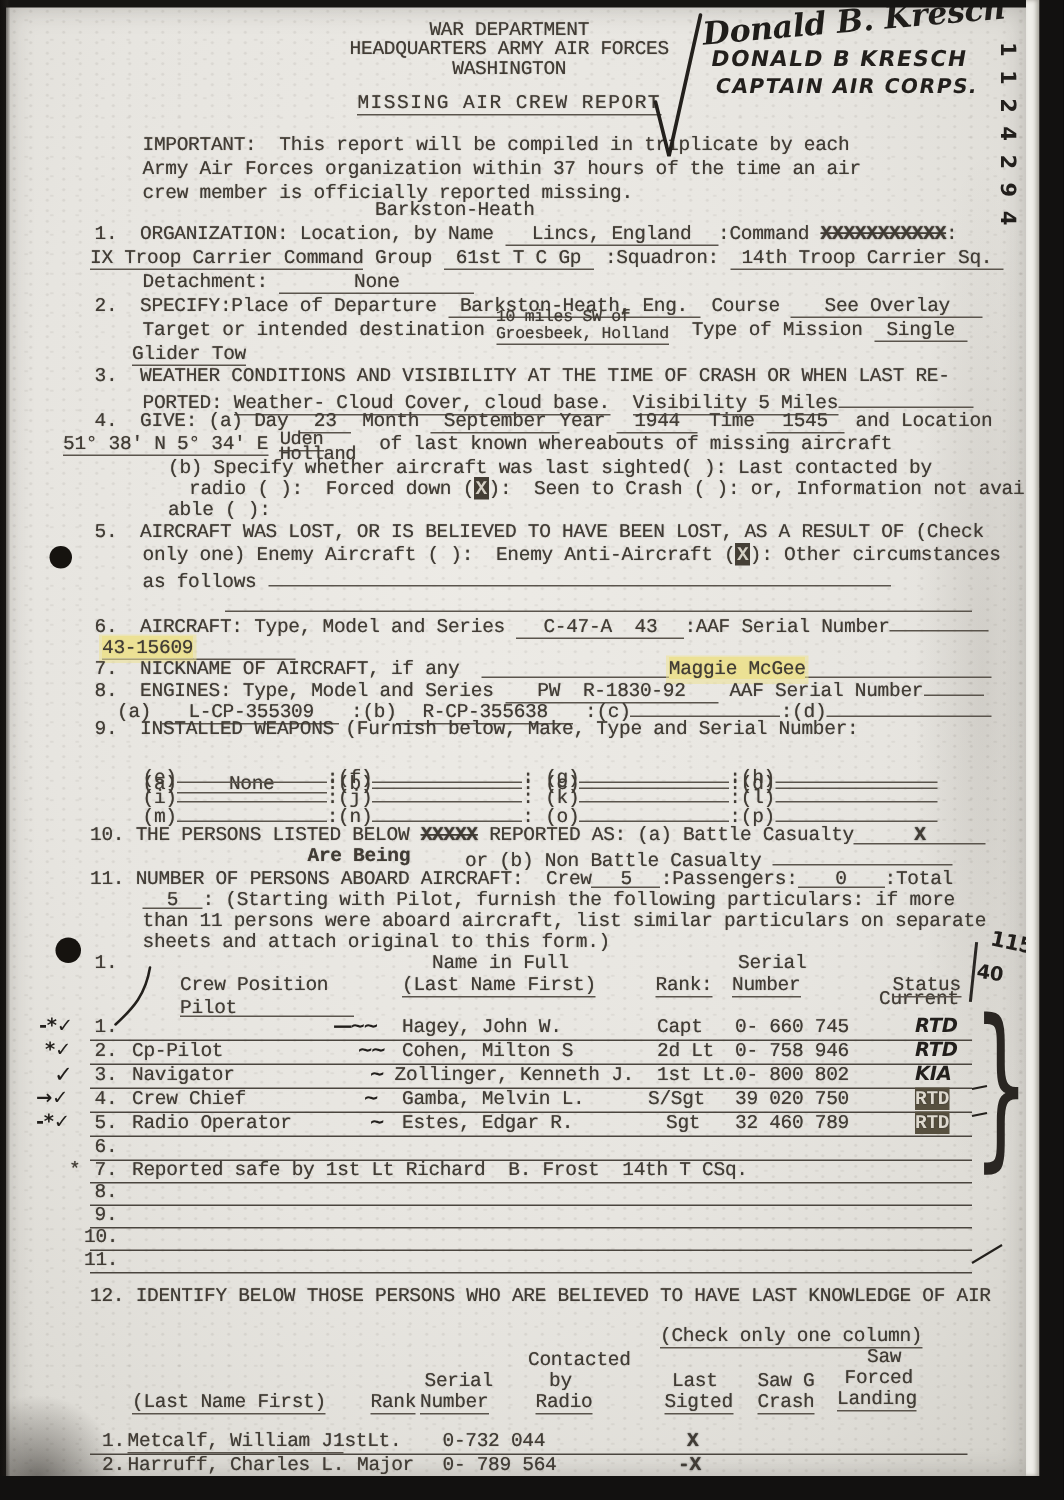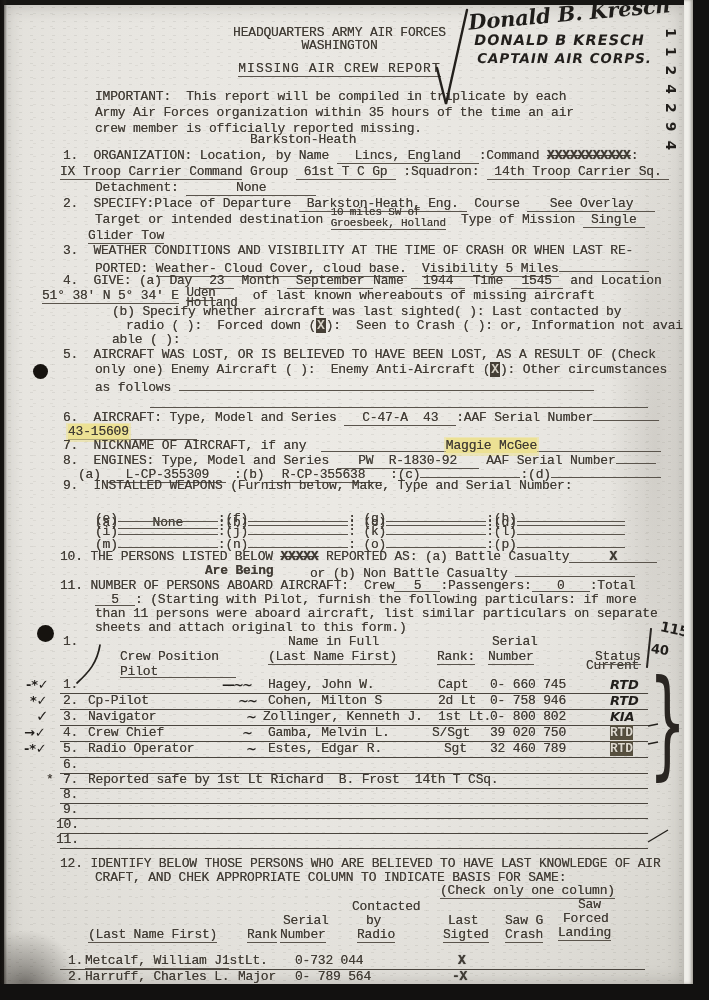--- a/index.html
+++ b/index.html
@@ -37,47 +37,48 @@
 
 <div class="page">
   <div class="paper"></div>
   <div class="speckle"></div>
 
   <div class="punch" style="left:33px;top:364px;width:15px;height:15px;"></div>
   <div class="punch" style="left:37px;top:625px;width:17px;height:17px;"></div>
   <div class="blot" style="left:-30px;top:930px;width:110px;height:110px;background:radial-gradient(closest-side,rgba(30,26,22,.5),transparent);"></div>
   <div class="blot" style="left:610px;top:100px;width:90px;height:700px;background:radial-gradient(closest-side,rgba(70,62,52,.12),transparent);"></div>
 
+  <div class="ln c" style="top:12px">WAR DEPARTMENT</div>
   <div class="ln c" style="top:25px">HEADQUARTERS ARMY AIR FORCES</div>
   <div class="ln c" style="top:38px">WASHINGTON</div>
   <div class="ln c" style="top:61px"><span class="u" style="letter-spacing:1px">MISSING AIR CREW REPORT</span></div>
 
   <div class="ln script" style="top:6px;left:468px;font-size:21px;transform:rotate(-5deg);">Donald B. Kresch</div>
   <div class="ln hand" style="top:33px;left:474px;font-size:14.5px;letter-spacing:1px;transform:skewX(-10deg);">DONALD B KRESCH</div>
   <div class="ln hand" style="top:51px;left:477px;font-size:13.5px;letter-spacing:1px;transform:skewX(-10deg);">CAPTAIN AIR CORPS.</div>
 
   <div class="ln hand" style="left:678px;top:28px;font-size:14px;letter-spacing:9px;transform:rotate(90deg);transform-origin:left top;">1124294</div>
 
   <div class="ln" style="top:89px;left:95px">IMPORTANT:  This report will be compiled in triplicate by each</div>
-  <div class="ln" style="top:105px;left:95px">Army Air Forces organization within 35 hours of the time an air</div>
+  <div class="ln" style="top:105px;left:95px">Army Air Forces organization within 37 hours of the time an air</div>
   <div class="ln" style="top:121px;left:95px">crew member is officially reported missing.</div>
   <div class="ln" style="top:132px;left:250px">Barkston-Heath</div>
 
   <div class="ln" style="top:148px;left:63px"><span>1.</span>  <span>ORGANIZATION: Location, by Name</span> <span class="uv" style="width:142px">Lincs, England</span><span>:Command</span> <span class="strike">XXXXXXXXXXX</span><span>:</span></div>
   <div class="ln" style="top:164px;left:60px"><span class="u">IX Troop Carrier Command</span> <span>Group</span> <span class="uv" style="width:100px">61st T C Gp</span> <span>:Squadron:</span> <span class="uv" style="width:182px">14th Troop Carrier Sq.</span></div>
   <div class="ln" style="top:180px;left:95px"><span>Detachment:</span> <span class="uv" style="width:130px">None</span></div>
 
   <div class="ln" style="top:196px;left:63px"><span>2.</span>  <span>SPECIFY:Place of Departure</span> <span class="uv" style="width:168px">Barkston-Heath, Eng.</span> <span>Course</span> <span class="uv" style="width:128px">See Overlay</span></div>
   <div class="ln" style="top:212px;left:95px"><span>Target or intended destination</span> <span style="display:inline-block;vertical-align:top;transform:translateY(-5px);line-height:11px;font-size:11px;"><span>10 miles SW of</span><br><span class="u">Groesbeek, Holland</span></span>  <span>Type of Mission</span> <span class="uv" style="width:62px">Single</span></div>
   <div class="ln" style="top:228px;left:88px"><span class="u">Glider Tow</span></div>
 
   <div class="ln" style="top:243px;left:63px"><span>3.</span>  <span>WEATHER CONDITIONS AND VISIBILITY AT THE TIME OF CRASH OR WHEN LAST RE-</span></div>
   <div class="ln" style="top:258px;left:95px"><span>PORTED:</span> <span class="u">Weather- Cloud Cover, cloud base.</span>  <span class="u">Visibility 5 Miles</span><span class="bl" style="width:90px"></span></div>
 
-  <div class="ln" style="top:273px;left:63px"><span>4.</span>  <span>GIVE: (a) Day</span> <span class="uv" style="width:34px">23</span> <span>Month</span> <span class="uv" style="width:86px">September</span><span>Name</span> <span class="uv" style="width:54px">1944</span> <span>Time</span> <span class="uv" style="width:52px">1545</span> <span>and Location</span></div>
+  <div class="ln" style="top:273px;left:63px"><span>4.</span>  <span>GIVE: (a) Day</span> <span class="uv" style="width:34px">23</span> <span>Month</span> <span class="uv" style="width:86px">September</span><span>Year</span> <span class="uv" style="width:54px">1944</span> <span>Time</span> <span class="uv" style="width:52px">1545</span> <span>and Location</span></div>
   <div class="ln" style="top:288px;left:42px"><span class="u">51° 38' N 5° 34' E</span> <span style="display:inline-block;vertical-align:top;line-height:10px;font-size:12.5px;"><span class="u">Uden</span><br><span>Holland</span></span>  <span>of last known whereabouts of missing aircraft</span></div>
   <div class="ln" style="top:304px;left:112px">(b) Specify whether aircraft was last sighted( ): Last contacted by</div>
   <div class="ln" style="top:318px;left:126px"><span>radio ( ):  Forced down (</span><span class="xover">X</span><span>):  Seen to Crash ( ): or, Information not avail-</span></div>
   <div class="ln" style="top:332px;left:112px">able ( ):</div>
 
   <div class="ln" style="top:347px;left:63px"><span>5.</span>  <span>AIRCRAFT WAS LOST, OR IS BELIEVED TO HAVE BEEN LOST, AS A RESULT OF (Check</span></div>
   <div class="ln" style="top:362px;left:95px"><span>only one) Enemy Aircraft ( ):  Enemy Anti-Aircraft (</span><span class="xover">X</span><span>): Other circumstances</span></div>
   <div class="ln" style="top:377px;left:95px"><span>as follows</span> <span class="bl" style="width:415px"></span></div>
   <div class="ln" style="top:394px;left:150px"><span class="bl" style="width:498px"></span></div>
 
@@ -134,21 +135,20 @@
   <div class="ln crewrow" style="top:772px"><span class="cell" style="left:-14px">*</span><span class="cell" style="left:3px">7.</span><span class="cell" style="left:28px">Reported safe by 1st Lt Richard  B. Frost  14th T CSq.</span></div>
 
   <div class="ln crewrow" style="top:787px"><span class="cell" style="left:3px">8.</span></div>
   <div class="ln crewrow" style="top:802px"><span class="cell" style="left:3px">9.</span></div>
   <div class="ln crewrow" style="top:817px"><span class="cell" style="left:-4px">10.</span></div>
   <div class="ln crewrow" style="top:832px"><span class="cell" style="left:-4px">11.</span></div>
 
   <div class="ln hand" style="top:664px;left:630px;font-size:118px;line-height:1;transform:scaleX(.5);color:#2a2622;font-weight:normal">}</div>
 
   <div class="ln" style="top:856px;left:60px"><span>12.</span> <span>IDENTIFY BELOW THOSE PERSONS WHO ARE BELIEVED TO HAVE LAST KNOWLEDGE OF AIR</span></div>
-  <div class="ln" style="top:870px;left:95px">CRAFT, AND CHEK APPROPRIATE COLUMN TO INDICATE BASIS FOR SAME:</div>
   <div class="ln u" style="top:883px;left:440px">(Check only one column)</div>
 
   <div class="ln" style="top:899px;left:352px">Contacted</div>
   <div class="ln" style="top:897px;left:578px">Saw</div>
   <div class="ln" style="top:913px;left:283px">Serial</div>
   <div class="ln" style="top:913px;left:366px">by</div>
   <div class="ln" style="top:913px;left:448px">Last</div>
   <div class="ln" style="top:913px;left:505px">Saw G</div>
   <div class="ln" style="top:911px;left:563px">Forced</div>
   <div class="ln u" style="top:927px;left:88px">(Last Name First)</div>

